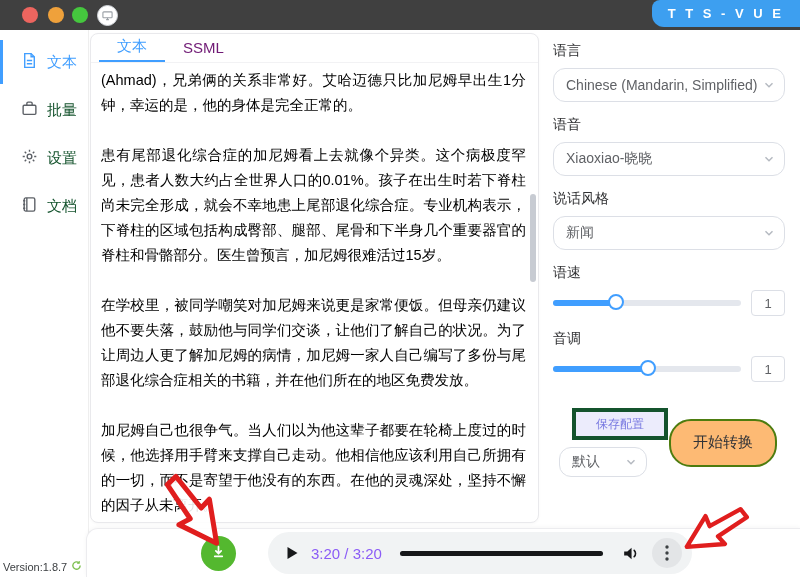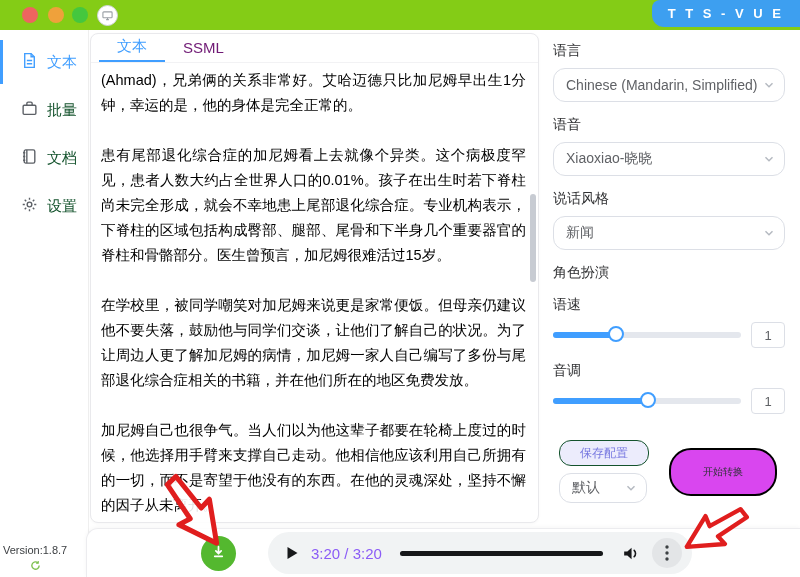--- a/index.html
+++ b/index.html
@@ -3,37 +3,37 @@
 <meta charset="utf-8">
 <style>
   html,body{margin:0;padding:0;}
   body{
     width:800px;height:577px;position:relative;overflow:hidden;
     background:#fff;
     font-family:"Liberation Sans","DejaVu Sans",sans-serif;
     -webkit-font-smoothing:antialiased;
   }
   
-  .titlebar{position:absolute;left:0;top:0;width:800px;height:30px;background:#84cc16;}
+  .titlebar{position:absolute;left:0;top:0;width:800px;height:30px;background:#404040;}
   .traffic{position:absolute;top:7px;width:16px;height:16px;border-radius:50%;}
   .t-red{left:22px;background:#ED655F;}
   .t-yellow{left:48px;background:#EFA13B;}
   .t-green{left:72px;background:#45C73E;}
   .monitor-btn{position:absolute;left:97px;top:5px;width:19px;height:19px;border:1px solid #cfd3d8;border-radius:50%;display:flex;align-items:center;justify-content:center;background:#fff;}
   .logo{position:absolute;right:0;top:0;height:27px;padding:0 16px;background:#3D9FF0;color:#fff;
     display:flex;align-items:center;font-weight:bold;font-size:13px;letter-spacing:3px;
     border-radius:8px 0 0 12px;}
   
   .sidebar{position:absolute;left:0;top:30px;width:88px;bottom:0;background:#fff;border-right:1px solid #efefef;}
   .nav{padding-top:12px;display:flex;flex-direction:column;}
   .nav-item{position:relative;height:40px;margin-bottom:8px;display:flex;align-items:center;gap:9px;padding-left:21px;color:#14532d;font-size:15px;cursor:pointer;}
   .nav-item.active{color:#409EFF;}
   .nav-item.active::before{content:"";position:absolute;left:0;top:-2px;bottom:-2px;width:3px;background:#409EFF;}
   .nav-item svg{flex:0 0 auto;}
-  .version{position:absolute;left:3px;bottom:4px;font-size:11px;color:#3d4043;display:flex;align-items:center;gap:4px;flex-direction:column;}
+  .version{position:absolute;left:3px;bottom:4px;font-size:11px;color:#3d4043;display:flex;align-items:center;gap:4px;}
   
   .card{position:absolute;left:90px;top:33px;width:447px;height:488px;background:#fff;border:1px solid #e9e9ec;border-radius:8px;box-shadow:0 1px 3px rgba(0,0,0,0.03);}
   .tabbar{height:28px;border-bottom:1px solid #f2f2f4;display:flex;align-items:flex-end;padding-left:8px;}
   .tab{font-size:15px;padding:4px 18px 6px 18px;color:#701a75;cursor:pointer;}
   .tab.active{color:#409EFF;border-bottom:2px solid #409EFF;padding-bottom:4px;}
   .editor-text{padding:5px 12px 0 10px;font-size:14.5px;line-height:25px;color:#000000;white-space:pre-wrap;height:446px;overflow:hidden;text-align:justify;}
   .scroll-thumb{position:absolute;right:2px;top:160px;width:6px;height:88px;border-radius:3px;background:#c7cbd2;}
   
   .panel{position:absolute;left:553px;top:30px;width:232px;}
   .field-label{font-size:14px;color:#303133;margin:14px 0 8px 0;}
@@ -41,23 +41,23 @@
   .select{height:32px;border:1px solid #dcdfe6;border-radius:12px;background:#fff;display:flex;align-items:center;padding:0 10px 0 12px;font-size:14px;color:#606266;cursor:pointer;}
   .select .grow{flex:1;white-space:nowrap;overflow:hidden;}
   .chev{width:10px;height:10px;flex:0 0 auto;}
   .slider-row{display:flex;align-items:center;gap:10px;margin-top:4px;height:26px;}
   .slider{flex:1;height:6px;border-radius:3px;background:#e4e7ed;position:relative;cursor:pointer;}
   .slider-fill{height:6px;border-radius:3px;background:#409EFF;position:relative;}
   .slider-thumb{position:absolute;right:-9px;top:-6px;width:16px;height:16px;border-radius:50%;background:#fff;border:2px solid #409EFF;box-sizing:border-box;}
   .val-box{width:32px;height:24px;border:1px solid #dcdfe6;border-radius:4px;display:flex;align-items:center;justify-content:center;font-size:13px;color:#606266;}
   .actions{display:flex;margin-top:26px;align-items:center;}
   .actions-left{display:flex;flex-direction:column;gap:7px;margin-left:6px;}
-  .save-btn{width:88px;height:24px;background:#ECECFC;border:1px solid #14532d;border-radius:12px;color:#7778E0;font-size:12px;display:flex;align-items:center;justify-content:center;cursor:pointer;}
+  .save-btn{width:88px;height:24px;background:#ECECFC;border:4px solid #14532d;border-radius:0;color:#7778E0;font-size:12px;display:flex;align-items:center;justify-content:center;cursor:pointer;margin-left:13px;}
   .preset-select{width:88px;height:30px;box-sizing:border-box;}
-  .convert-btn{margin-left:auto;margin-right:8px;width:104px;height:44px;border:2px solid #000000;border-radius:22px;background:#d946ef;color:#2f3237;font-size:10px;display:flex;align-items:center;justify-content:center;cursor:pointer;}
+  .convert-btn{margin-left:auto;margin-right:8px;width:104px;height:44px;border:2px solid #4d7c0f;border-radius:22px;background:#fdba74;color:#2f3237;font-size:15px;display:flex;align-items:center;justify-content:center;cursor:pointer;}
   
   .bottombar{position:absolute;left:86px;right:0;top:528px;bottom:0;background:#fff;border-top:1px solid #ececef;border-left:1px solid #ececef;border-radius:12px 0 0 0;box-shadow:0 -1px 4px rgba(0,0,0,0.04);}
   .download-btn{position:absolute;left:114px;top:7px;width:35px;height:35px;border-radius:50%;background:#54B82F;display:flex;align-items:center;justify-content:center;cursor:pointer;}
   .player{position:absolute;left:181px;top:3px;width:424px;height:42px;background:#f1f3f4;border-radius:21px;display:flex;align-items:center;padding:0 10px 0 18px;box-sizing:border-box;gap:12px;}
   .time{font-size:15px;color:#8b5cf6;white-space:nowrap;}
   .progress{flex:1;height:5px;border-radius:3px;background:rgba(110,110,110,0.25);position:relative;margin:0 6px;}
   .progress-fill{height:5px;border-radius:3px;background:#161719;}
   .dots-btn{width:30px;height:30px;border-radius:50%;background:#e3e5e7;display:flex;align-items:center;justify-content:center;cursor:pointer;}
   .play-btn,.vol-btn{display:flex;align-items:center;justify-content:center;cursor:pointer;}
   
@@ -98,35 +98,35 @@
         <svg width="17" height="17" viewBox="0 0 16 16" fill="none" stroke="#5c6066" stroke-width="1.3">
           <rect x="2" y="5" width="12" height="8.5" rx="1"></rect>
             <path d="M5.5 5V3.2A1.2 1.2 0 0 1 6.7 2h2.6a1.2 1.2 0 0 1 1.2 1.2V5"></path>
         </svg>
       </span>
       <span>批量</span>
     </div>
     <div class="nav-item">
       <span>
         <svg width="17" height="17" viewBox="0 0 16 16" fill="none" stroke="#5c6066" stroke-width="1.3">
+          <circle cx="8" cy="8" r="2.2"></circle>
+          <path d="M8 1.6v2M8 12.4v2M1.6 8h2M12.4 8h2M3.5 3.5l1.4 1.4M11.1 11.1l1.4 1.4M12.5 3.5l-1.4 1.4M4.9 11.1l-1.4 1.4"></path>
+        </svg>
+      </span>
+      <span>设置</span>
+    </div>
+    <div class="nav-item">
+      <span>
+        <svg width="17" height="17" viewBox="0 0 16 16" fill="none" stroke="#5c6066" stroke-width="1.3">
           <rect x="3" y="1.8" width="10" height="12.4" rx="1.5"></rect>
             <path d="M5.5 1.8v12.4"></path>
             <path d="M2 4.5h2M2 8h2M2 11.5h2"></path>
         </svg>
       </span>
       <span>文档</span>
-    </div>
-    <div class="nav-item">
-      <span>
-        <svg width="17" height="17" viewBox="0 0 16 16" fill="none" stroke="#5c6066" stroke-width="1.3">
-          <circle cx="8" cy="8" r="2.2"></circle>
-          <path d="M8 1.6v2M8 12.4v2M1.6 8h2M12.4 8h2M3.5 3.5l1.4 1.4M11.1 11.1l1.4 1.4M12.5 3.5l-1.4 1.4M4.9 11.1l-1.4 1.4"></path>
-        </svg>
-      </span>
-      <span>设置</span>
     </div>
   </div>
   <div class="version">
     <span>Version:1.8.7</span>
     <span>
       <svg width="11" height="11" viewBox="0 0 12 12" fill="none" stroke="#7ec050" stroke-width="1.5">
         <path d="M10 6a4 4 0 1 1-1.2-2.8"></path>
           <path d="M9 1v2.4H6.6" stroke-width="1.2"></path>
       </svg>
     </span>
@@ -170,21 +170,20 @@
   </div>
 
   <div class="field-label">说话风格</div>
   <div class="select">
     <span class="grow">新闻</span>
     <svg class="chev" viewBox="0 0 10 10" fill="none" stroke="#b4b9c0" stroke-width="1.4">
         <path d="M1.5 3.2 5 6.8 8.5 3.2"></path>
       </svg>
   </div>
 
-  <div class="field-label">角色扮演</div>
 
   <div class="field-label">语速</div>
   <div class="slider-row">
     <div class="slider">
       <div class="slider-fill" style="width: 33%;">
         <div class="slider-thumb"></div>
       </div>
     </div>
     <div class="val-box">1</div>
   </div>

